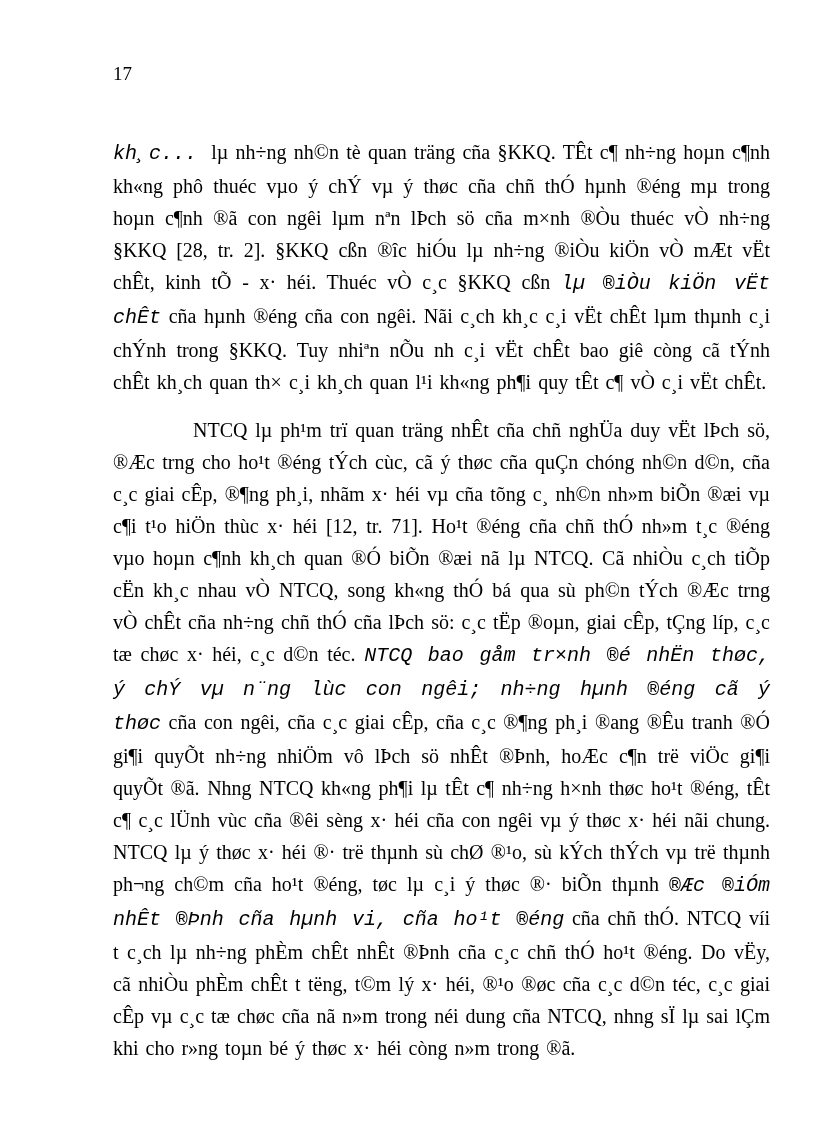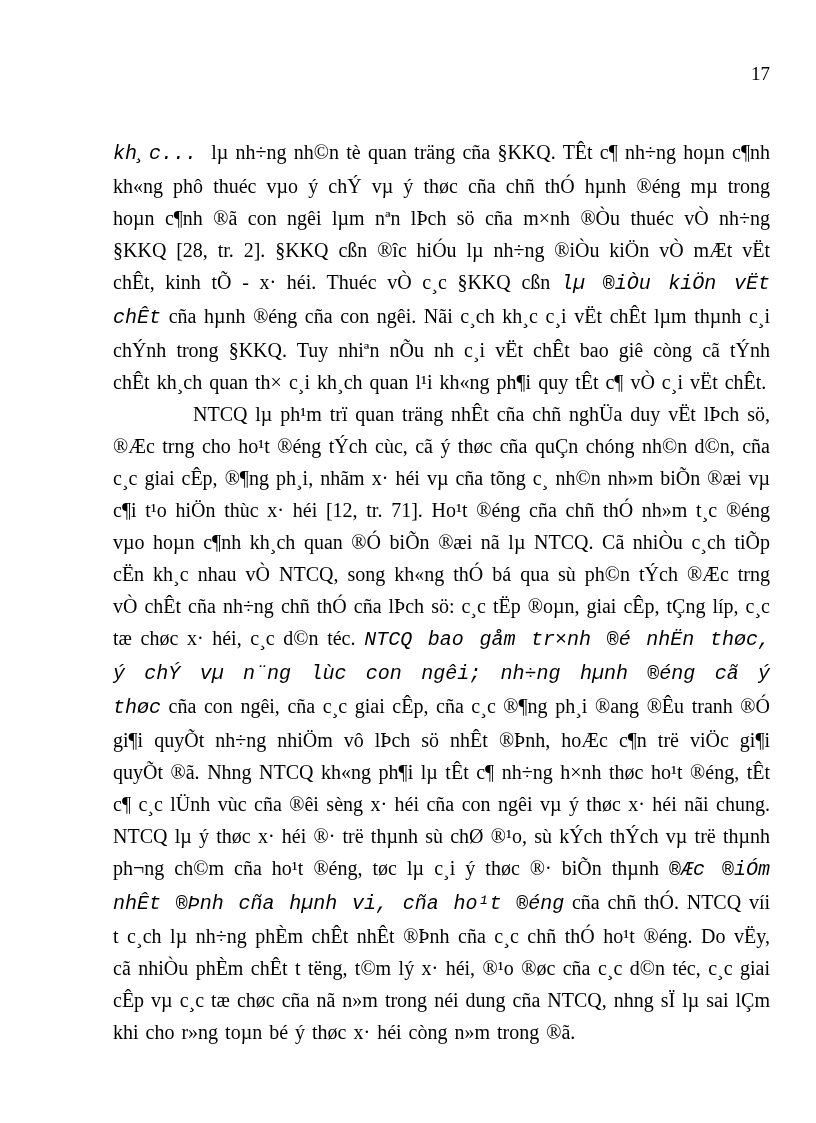--- a/index.html
+++ b/index.html
@@ -14,42 +14,42 @@
     background: #ffffff;
     overflow: hidden;
     font-family: "Liberation Serif", "DejaVu Serif", serif;
     color: #000000;
   }
   .page-number {
     position: absolute;
     top: 62px;
     left: 113px;
     width: 657px;
-    text-align: right;
+    text-align: left;
     font-size: 19px;
     line-height: 24px;
     color: #000000;
   }
   .body-text {
     position: absolute;
     top: 136px;
     left: 113px;
     width: 657px;
     font-size: 20px;
     line-height: 32px;
     text-align: justify;
     word-spacing: 2px;
     color: #000000;
   }
   .body-text p.para {
     margin: 0;
     padding: 0;
   }
   .body-text p.para + p.para {
-    margin-top: 0;
+    margin-top: 16px;
   }
   .body-text p.para.indent {
     text-indent: 80px;
   }
   .italic {
     font-style: italic;
     font-family: Liberation Mono, monospace;
   }
 </style>
 </head>

